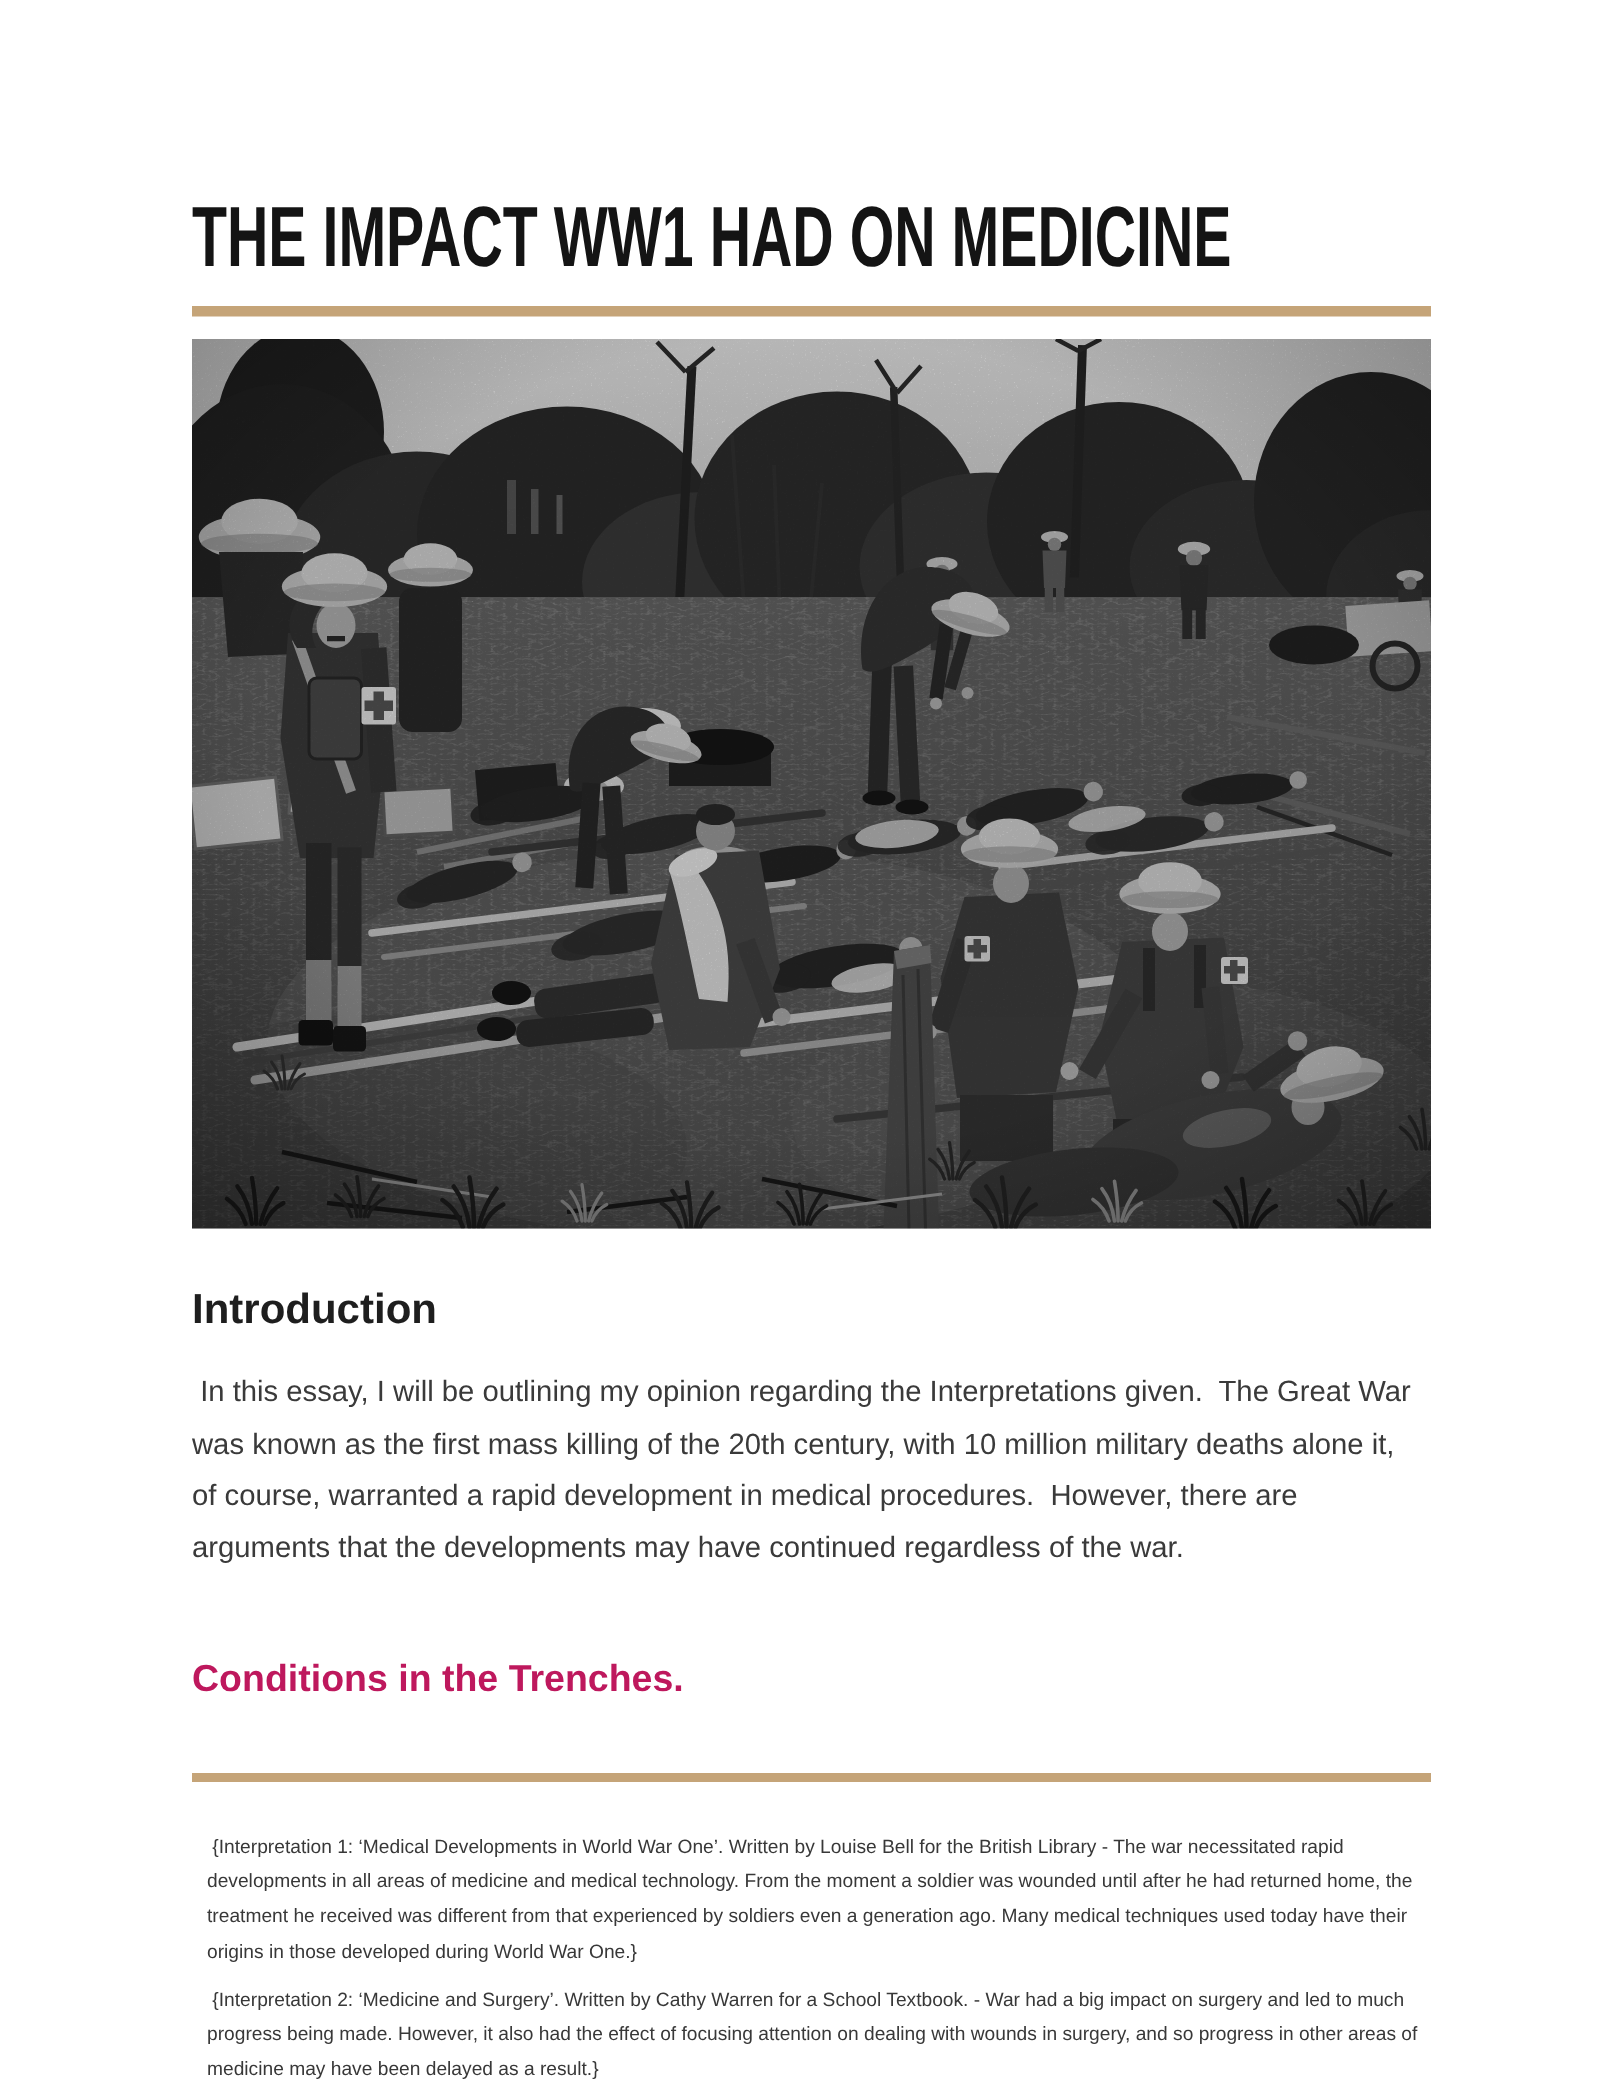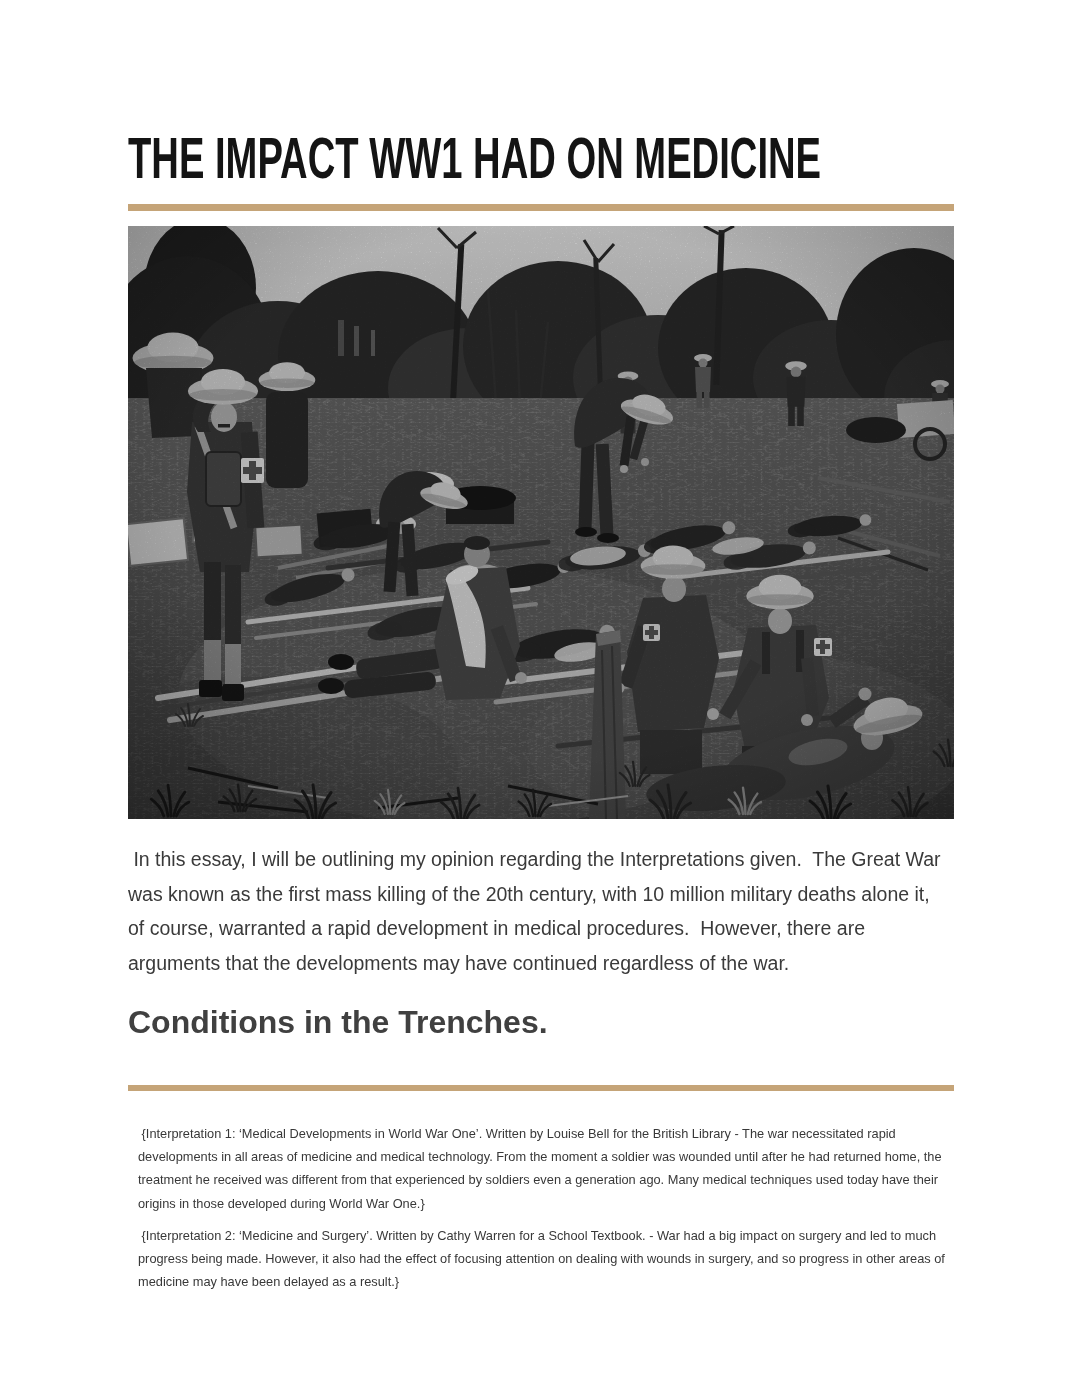--- a/index.html
+++ b/index.html
@@ -49,25 +49,25 @@
   }
   .photo-frame svg { display: block; }
   h2.section-heading {
     margin: 38px 0 0 0;
     font-size: 28px;
     line-height: 31px;
     font-weight: 700;
     color: #1e1e1e;
   }
   h3.section-heading {
-    margin: 28px 0 0 0;
-    font-size: 32px;
+    margin: 56px 0 0 0;
+    font-size: 25px;
     line-height: 29px;
     font-weight: 700;
-    color: #404040;
+    color: #be185d;
   }
   p.body-text {
     margin: 23px 12px 0 0;
     font-size: 19.5px;
     line-height: 34.5px;
     color: #3a3a3a;
     white-space: pre-wrap;
   }
   p.footnote {
     margin: 31px 0 0 10px;
@@ -348,20 +348,21 @@
           <use href="#tuft" transform="translate(505,560) scale(1.1)" color="#2b2b2b"></use>
           <use href="#tuft" transform="translate(60,500)" color="#353535"></use>
           <use href="#tuft" transform="translate(820,540) scale(1.2)" color="#2e2e2e"></use>
         </g>
 
         <rect x="0" y="0" width="826" height="593" filter="url(#grain)" opacity="0.22"></rect>
         <rect x="0" y="0" width="826" height="593" fill="url(#vig)"></rect>
       </svg>
     </div>
 
+    <h2 class="section-heading">Introduction</h2>
 
     <p class="body-text"> In this essay, I will be outlining my opinion regarding the Interpretations given.  The Great War was known as the first mass killing of the 20th century, with 10 million military deaths alone it, of course, warranted a rapid development in medical procedures.  However, there are arguments that the developments may have continued regardless of the war.</p>
 
     <h3 class="section-heading">Conditions in the Trenches.</h3>
 
     <div class="accent-rule thin"></div>
 
     <p class="footnote"> {Interpretation 1: ‘Medical Developments in World War One’. Written by Louise Bell for the British Library - The war necessitated rapid developments in all areas of medicine and medical technology. From the moment a soldier was wounded until after he had returned home, the treatment he received was different from that experienced by soldiers even a generation ago. Many medical techniques used today have their origins in those developed during World War One.}</p>
     <p class="footnote"> {Interpretation 2: ‘Medicine and Surgery’. Written by Cathy Warren for a School Textbook. - War had a big impact on surgery and led to much progress being made. However, it also had the effect of focusing attention on dealing with wounds in surgery, and so progress in other areas of medicine may have been delayed as a result.}</p>
 

